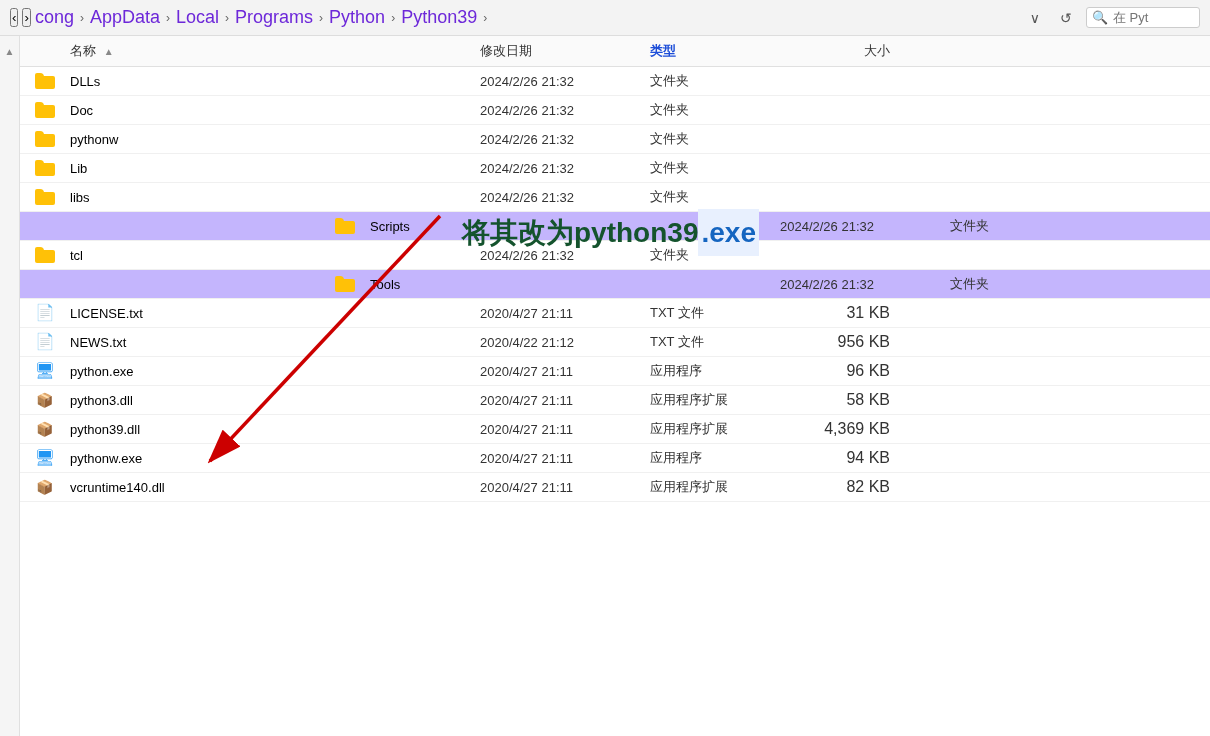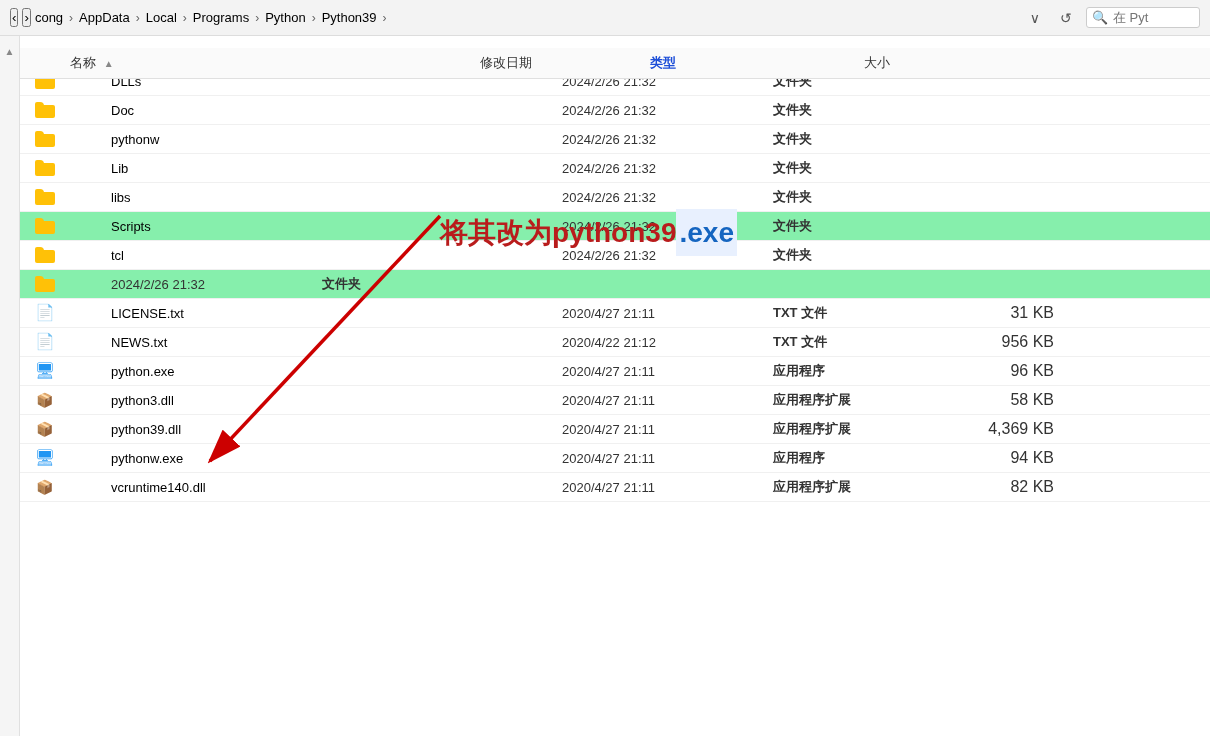--- a/index.html
+++ b/index.html
@@ -24,22 +24,22 @@
     .breadcrumb-bar {
       display: flex;
       align-items: center;
       background: #f3f3f3;
       border-bottom: 1px solid #ddd;
       padding: 6px 10px;
       gap: 4px;
       height: 36px;
     }
     .breadcrumb-item {
-      color: #000000;
-      font-size: 13px;
+      color: #6d28d9;
+      font-size: 18px;
       cursor: pointer;
     }
     .breadcrumb-sep {
       color: #666;
       font-size: 12px;
       margin: 0 2px;
     }
     .breadcrumb-actions {
       margin-left: auto;
       display: flex;
@@ -104,50 +104,49 @@
     }
 
     
     .col-header {
       display: flex;
       align-items: flex-start;
       border-bottom: 1px solid #e0e0e0;
       background: #fafafa;
       padding: 6px 0;
       position: sticky;
-      top: 12px;
+      top: 0;
       z-index: 10;
     }
     .col-header .col-name { width: 460px; padding-left: 50px; color: #333; font-weight: 400; }
     .col-header .col-date { width: 170px; color: #333; font-weight: 400; }
     .col-header .col-type { width: 160px; color: #1d4ed8; font-weight: 700; }
     .col-header .col-size { width: 100px; color: #333; font-weight: 400; text-align: right; padding-right: 20px; }
     .col-header .sort-arrow { font-size: 10px; margin-left: 4px; color: #888; }
 
     
     .file-row {
       display: flex;
       align-items: center;
       padding: 5px 0;
       border-bottom: 1px solid #f0f0f0;
       cursor: pointer;
-      gap: 41px;
-    }
-    .file-row.selected { background: #86efac; }
+    }
+    .file-row.selected { background: #c4b5fd; justify-content: flex-end; }
 
     .file-icon {
       width: 50px;
       display: flex;
       align-items: center;
       justify-content: center;
       flex-shrink: 0;
     }
     .file-name { width: 410px; color: #000; font-size: 13px; overflow: hidden; text-overflow: ellipsis; white-space: nowrap; }
     .file-date { width: 170px; color: #333; font-size: 13px; }
-    .file-type { width: 160px; color: #333; font-size: 13px; font-weight: bold; }
+    .file-type { width: 160px; color: #333; font-size: 13px; }
     .file-size { width: 100px; color: #333; font-size: 16px; text-align: right; padding-right: 20px; }
 
     
     .folder-icon {
       width: 20px;
       height: 16px;
       position: relative;
       display: inline-block;
     }
     .folder-icon::before {
@@ -332,20 +331,21 @@
             </div>
     <div class="file-name">tcl</div>
     <div class="file-date">2024/2/26 21:32</div>
     <div class="file-type">文件夹</div>
     <div class="file-size"></div>
   </div>
           <div class="file-row selected">
     <div class="file-icon">
               <span class="folder-icon"></span>
             </div>
+    <div class="file-name">Tools</div>
     <div class="file-date">2024/2/26 21:32</div>
     <div class="file-type">文件夹</div>
     <div class="file-size"></div>
   </div>
           <div class="file-row">
     <div class="file-icon">
               <span class="txt-icon">📄</span>
             </div>
     <div class="file-name">LICENSE.txt</div>
     <div class="file-date">2020/4/27 21:11</div>
@@ -405,21 +405,21 @@
     <div class="file-date">2020/4/27 21:11</div>
     <div class="file-type">应用程序扩展</div>
     <div class="file-size">82 KB</div>
   </div>
         </div>
     </div>
 
     <div class="overlay-container">
 
       <div class="annotation-text">
-        <span style="color:#b91c1c;">将其改为python39</span><span style="color:#1565C0; background:#e8f0fe; padding:8px 3px;">.exe</span>
+        <span style="color:#14532d;margin-left:22px;">将其改为python39</span><span style="color:#1565C0; background:#e8f0fe; padding:8px 3px;">.exe</span>
       </div>
 
       <svg class="arrow-svg" width="320" height="300" viewBox="0 0 320 300">
         <defs>
           <marker id="arrowhead" markerWidth="10" markerHeight="7" refX="9" refY="3.5" orient="auto">
             <polygon points="0 0, 10 3.5, 0 7" fill="#cc0000"></polygon>
           </marker>
         </defs>
         <line x1="290" y1="20" x2="60" y2="265" stroke="#cc0000" stroke-width="3.5" marker-end="url(#arrowhead)"></line>
       </svg>

